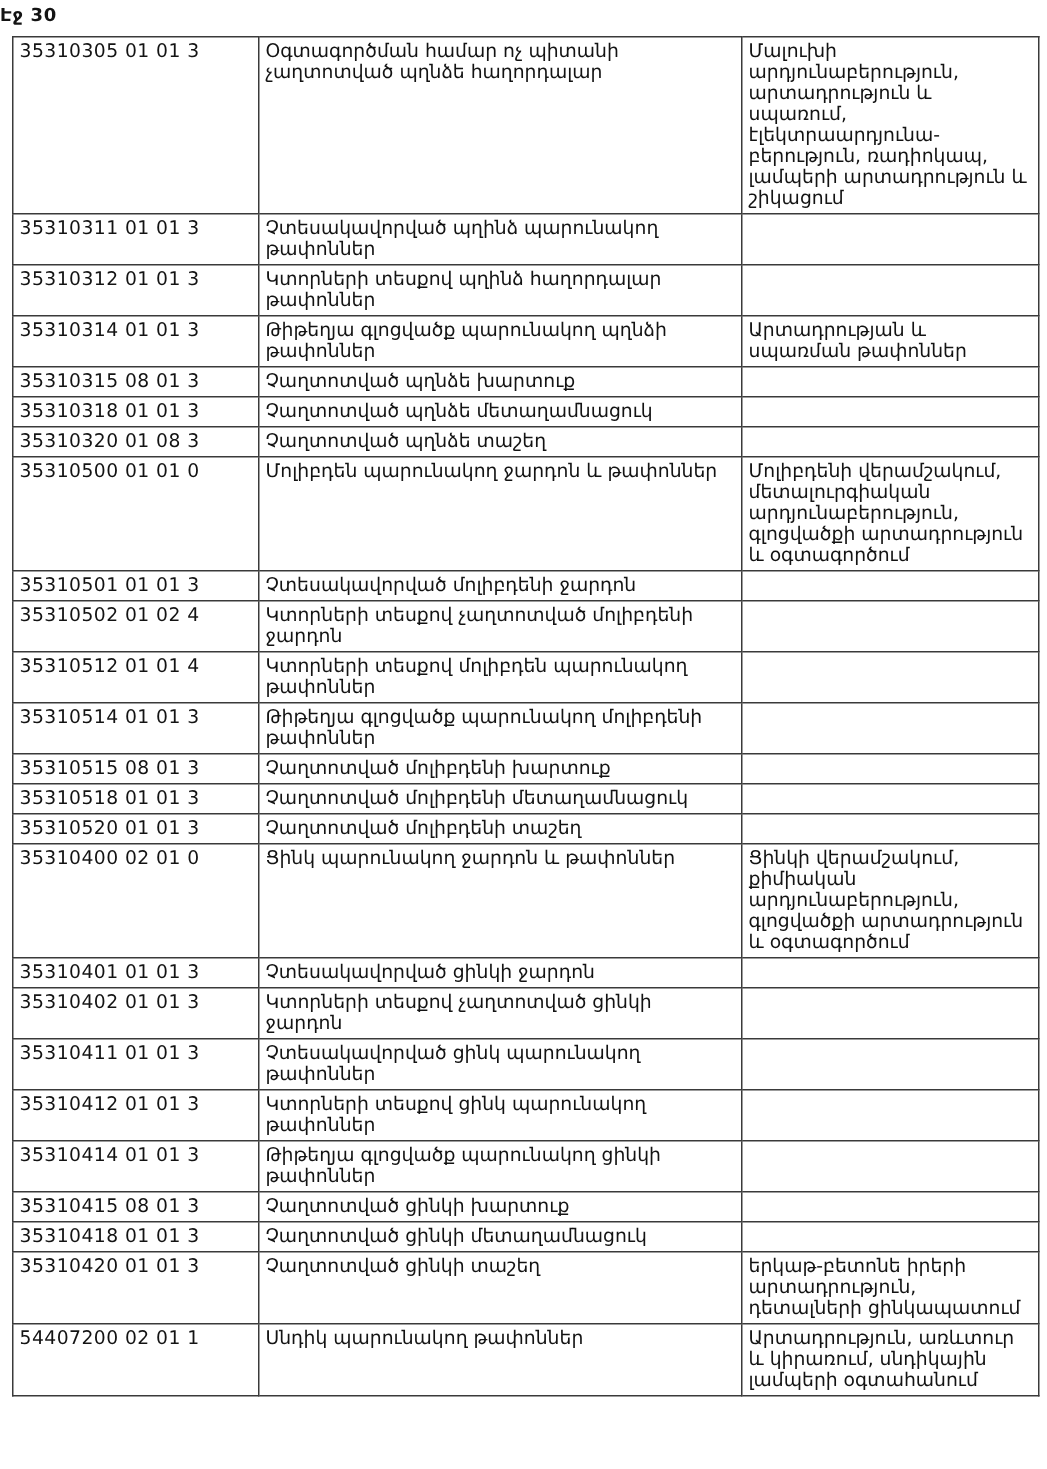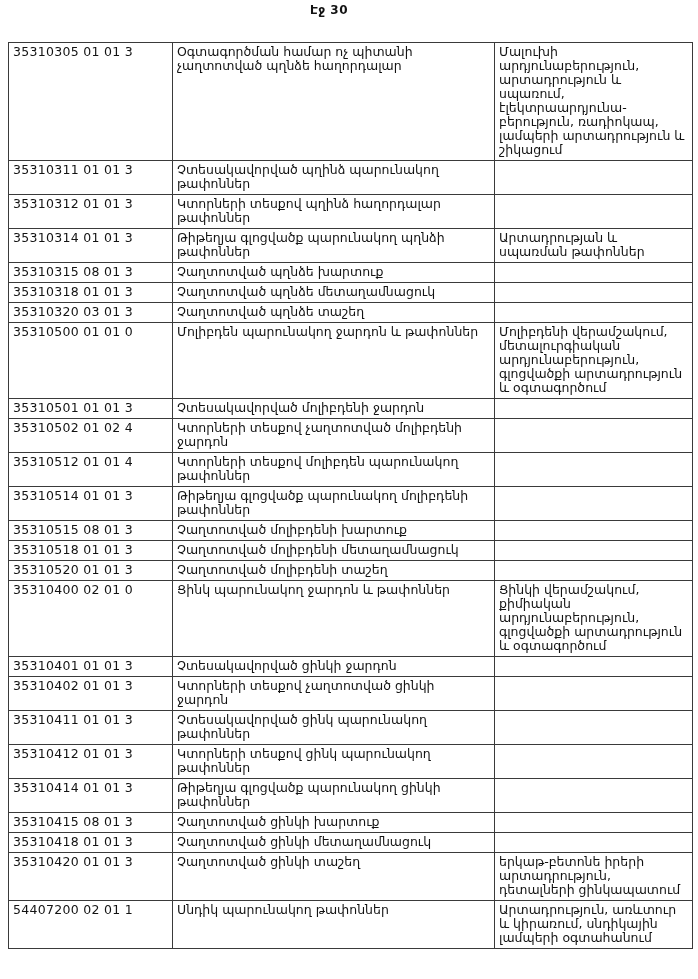--- a/index.html
+++ b/index.html
@@ -10,32 +10,32 @@
   .page {
     position: relative;
     width: 698px;
     height: 979px;
     background: #ffffff;
     font-family: "DejaVu Sans", "Liberation Sans", sans-serif;
     color: #131313;
     overflow: hidden;
   }
   .page-header {
-    text-align: center;
+    text-align: left;
     padding: 3px 40px 0 0;
     font-size: 12px;
     font-weight: bold;
     letter-spacing: 0.5px;
     height: 16px;
   }
   table.waste-table {
     border-collapse: collapse;
     table-layout: fixed;
     width: 684px;
-    margin: 23px 0 0 8px;
+    margin: 5px 0 0 8px;
     border: 1.5px solid #2b2b2b;
   }
   col.c-code  { width: 164px; }
   col.c-name  { width: 322px; }
   col.c-usage { width: 198px; }
   td {
     border: 1px solid #3a3a3a;
     vertical-align: top;
     padding: 2px 5px 3px 4px;
     font-size: 12.5px;
@@ -86,21 +86,21 @@
     <td class="col-code">35310315 08 01 3</td>
     <td class="col-name">Չաղտոտված պղնձե խարտուք</td>
     <td class="col-usage"></td>
   </tr>
         <tr>
     <td class="col-code">35310318 01 01 3</td>
     <td class="col-name">Չաղտոտված պղնձե մետաղամնացուկ</td>
     <td class="col-usage"></td>
   </tr>
         <tr>
-    <td class="col-code">35310320 03 01 3</td>
+    <td class="col-code">35310320 01 08 3</td>
     <td class="col-name">Չաղտոտված պղնձե տաշեղ</td>
     <td class="col-usage"></td>
   </tr>
         <tr>
     <td class="col-code">35310500 01 01 0</td>
     <td class="col-name">Մոլիբդեն  պարունակող ջարդոն և թափոններ</td>
     <td class="col-usage">Մոլիբդենի վերամշակում, մետալուրգիական արդյունաբերություն, գլոցվածքի արտադրություն և օգտագործում</td>
   </tr>
         <tr>
     <td class="col-code">35310501 01 01 3</td>

